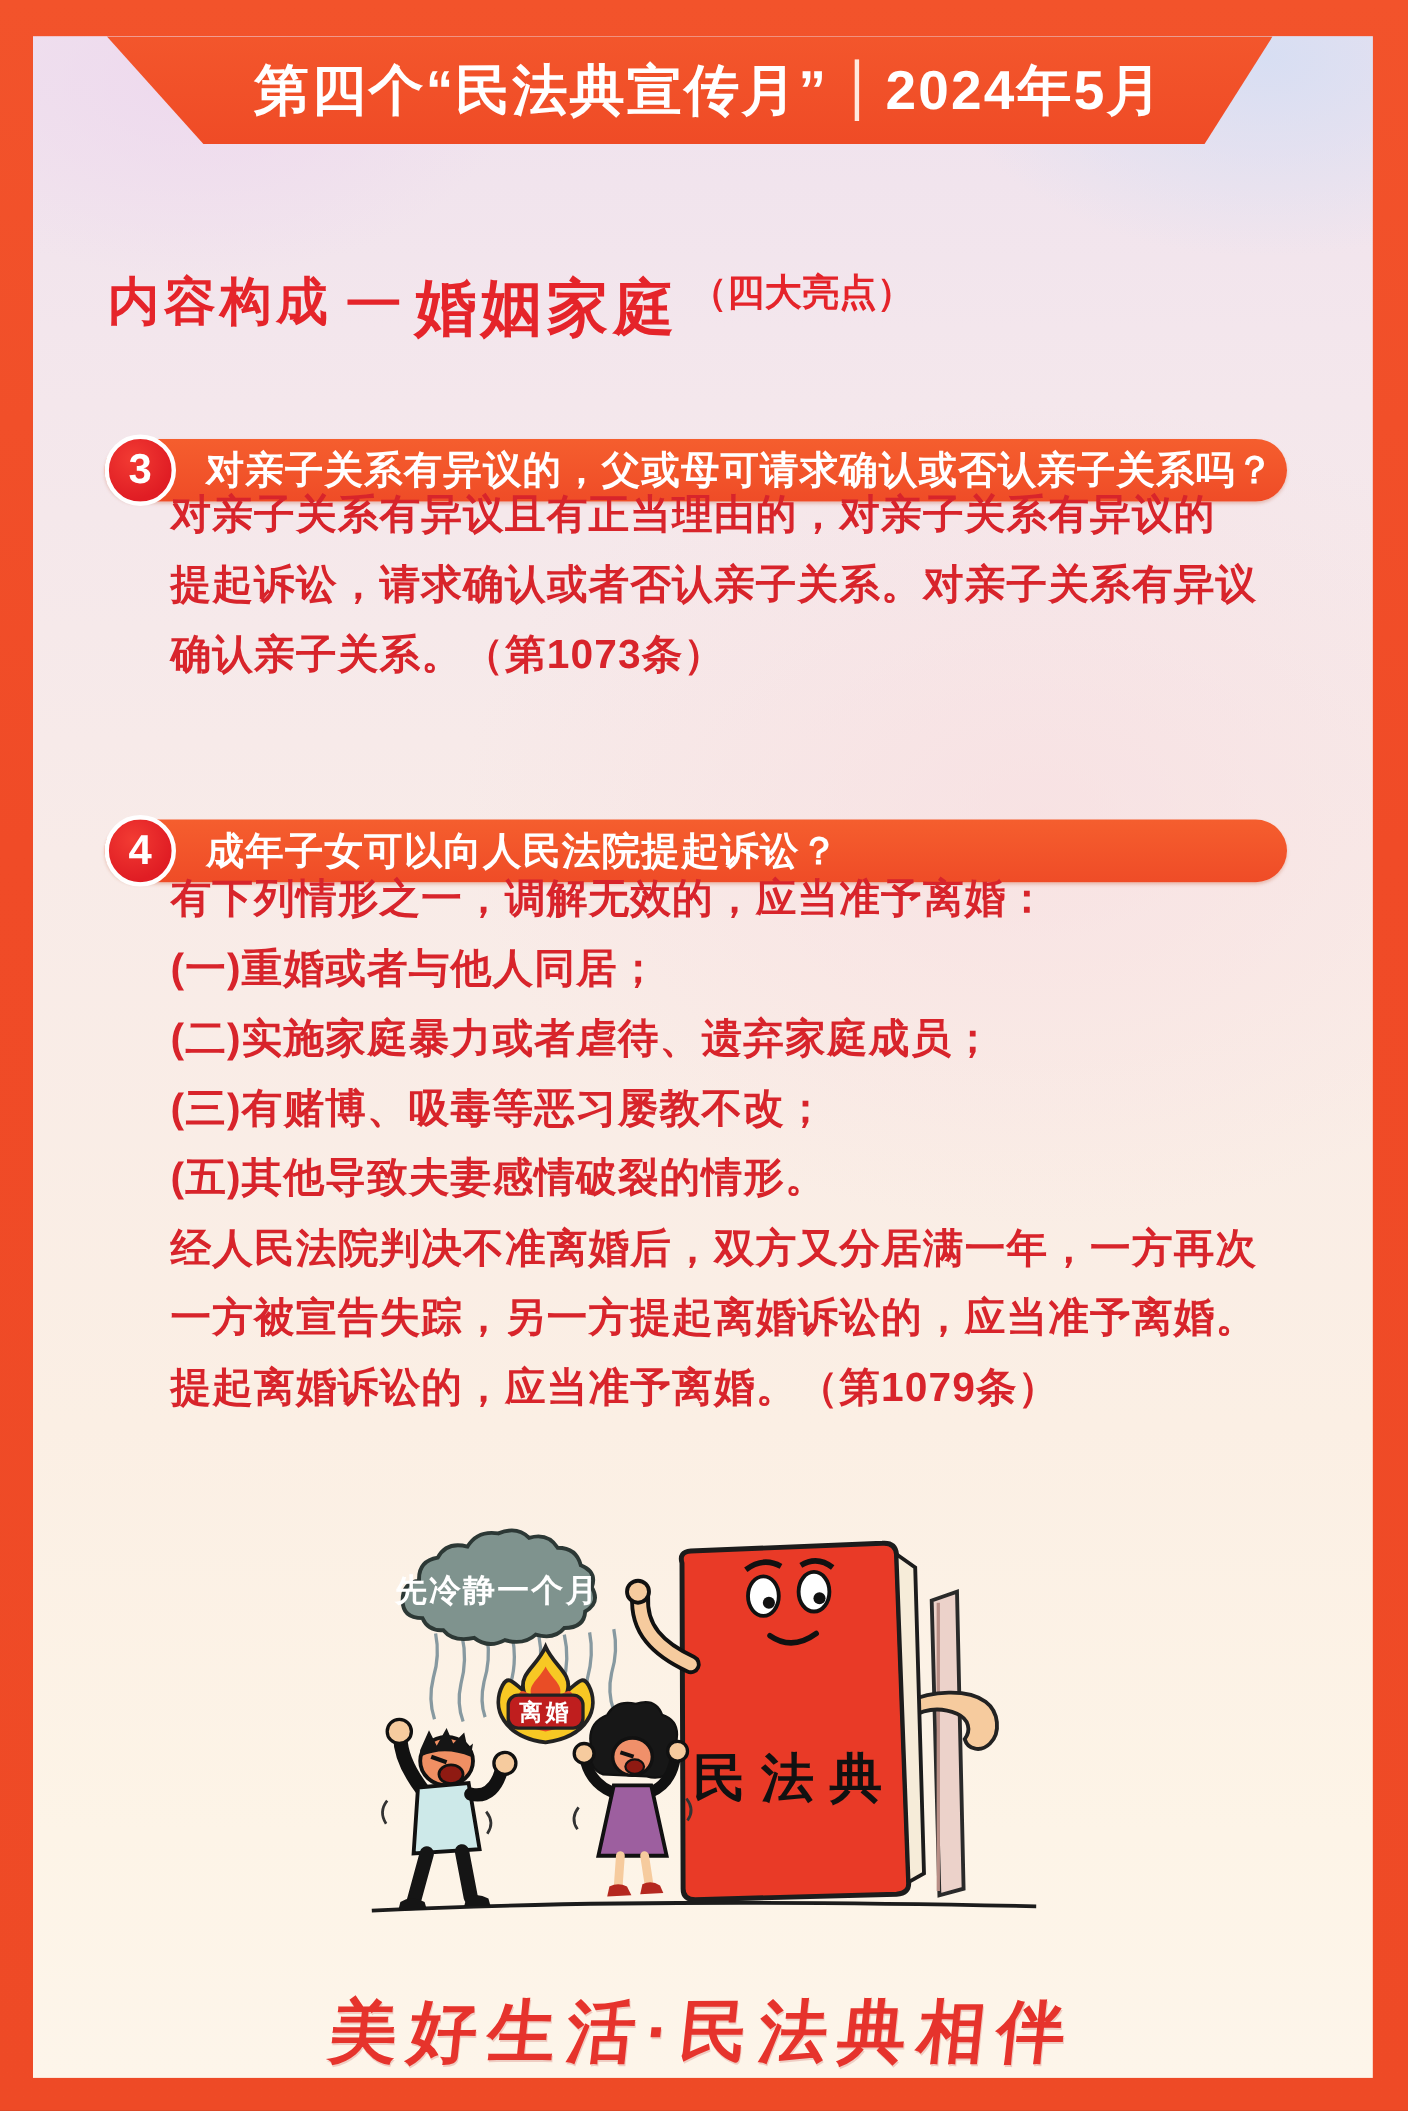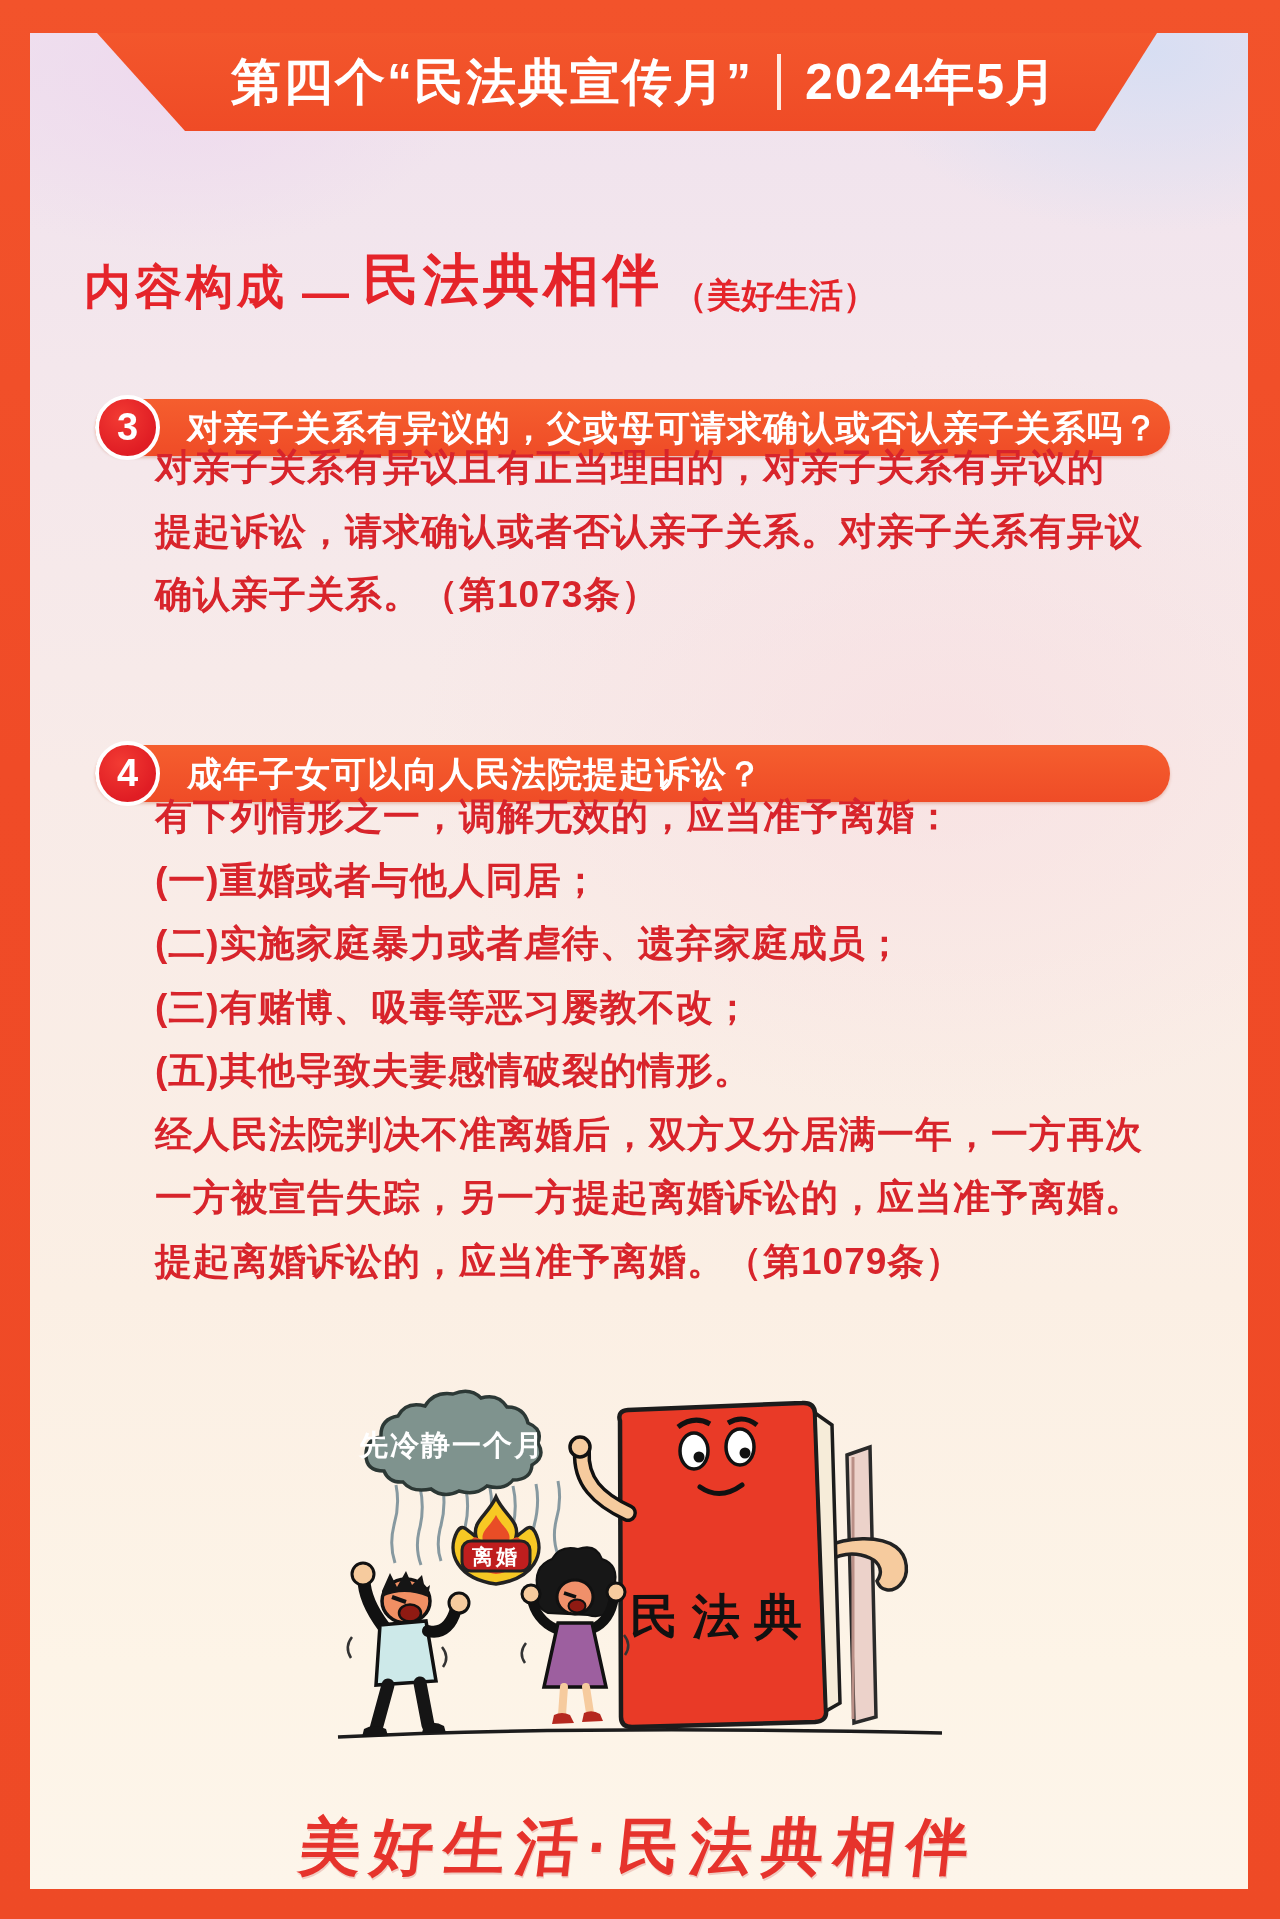--- a/index.html
+++ b/index.html
@@ -31,22 +31,22 @@
   .top-banner .txt{
     color:#fff;font-size:50px;font-weight:700;letter-spacing:2px;white-space:nowrap;
   }
   .top-banner .divider{
     display:inline-block;width:4px;height:56px;background:#ffe9df;
     margin:0 24px;vertical-align:middle;
   }
   .banner-row{display:flex;align-items:center;}
   
   .sec-title{
-    position:absolute;left:54px;top:210px;white-space:nowrap;
-    color:#e5242a;display:flex;align-items:flex-end;
+    position:absolute;left:68px;top:210px;white-space:nowrap;
+    color:#e5242a;display:flex;align-items:flex-start;
   }
   .sec-title .pre{font-size:47px;font-weight:700;letter-spacing:4px;}
   .sec-title .dash{font-size:47px;font-weight:700;margin:0 14px;}
   .sec-title .main{font-size:56px;font-weight:900;letter-spacing:4px;}
   .sec-title .note{font-size:34px;font-weight:700;margin-left:10px;}
   
   .q-pill{
     position:absolute;left:65px;width:1075px;height:57px;
     background:linear-gradient(180deg,#f55e2e,#ef4c27);
     border-radius:29px;
@@ -90,22 +90,22 @@
       <div class="banner-row">
         <span class="txt">第四个“民法典宣传月”</span>
         <span class="divider"></span>
         <span class="txt">2024年5月</span>
       </div>
     </div>
 
     <div class="sec-title">
       <span class="pre">内容构成</span>
       <span class="dash">—</span>
-      <span class="main">民法典相伴</span>
-      <span class="note">（美好生活）</span>
+      <span class="main">婚姻家庭</span>
+      <span class="note">（四大亮点）</span>
     </div>
 
     <div class="q-pill pill-q3">
       <div class="num">3</div>
       <div class="q-text">对亲子关系有异议的，父或母可请求确认或否认亲子关系吗？</div>
     </div>
 
     <div class="answers ans-q3">
       <div class="ans-line">对亲子关系有异议且有正当理由的，对亲子关系有异议的</div>
       <div class="ans-line">提起诉讼，请求确认或者否认亲子关系。对亲子关系有异议</div>

